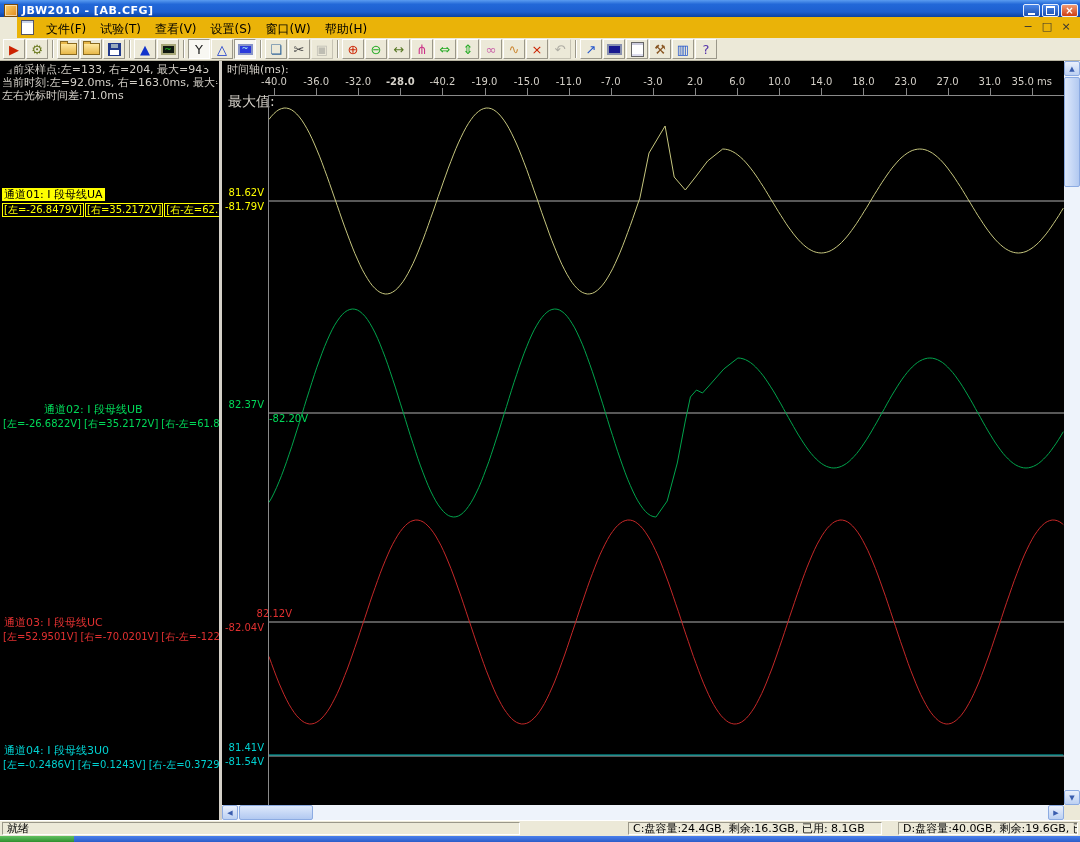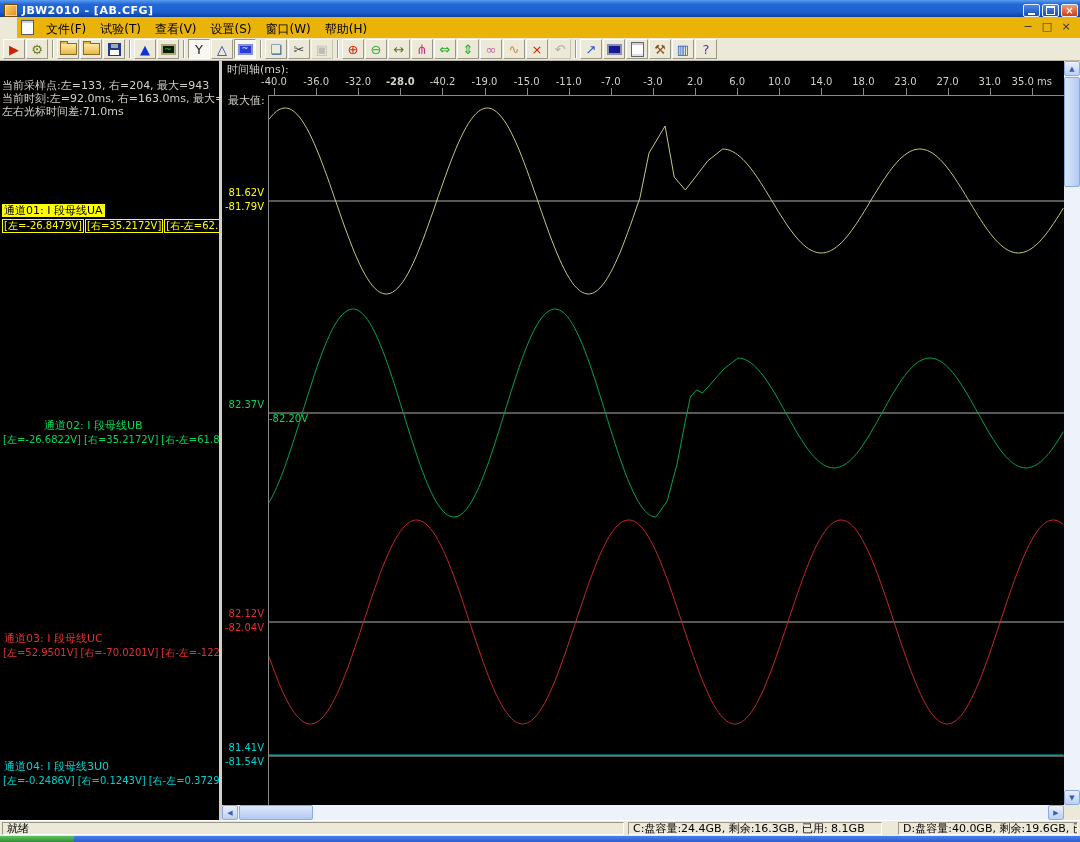--- a/index.html
+++ b/index.html
@@ -37,31 +37,31 @@
   .k-floppy:before{content:"";position:absolute;left:2px;bottom:1px;width:9px;height:5px;background:#fff;}
   .k-floppy:after{content:"";position:absolute;left:3px;top:1px;width:7px;height:4px;background:#9ab;}
   .k-monitor-green{width:15px;height:11px;background:#101810;border:2px solid #a8a878;box-sizing:border-box;color:#2c2;font-size:9px;line-height:6px;text-align:center;}
   .k-monitor-green:before{content:"~";}
   .k-monitor-blue{width:15px;height:11px;background:#2a3adc;border:2px solid #8894c8;box-sizing:border-box;color:#bfe;font-size:8px;line-height:6px;text-align:center;}
   .k-monitor-blue:before{content:"~";}
   .k-monitor-navy{width:15px;height:11px;background:#181890;border:2px solid #8890b0;box-sizing:border-box;}
   .k-page{width:11px;height:13px;background:#fff;border:1px solid #666;box-shadow:inset 0 2px 0 #ccd, inset 0 -2px 0 #dde;}
   
   .main{position:absolute;left:0;top:61px;right:0;height:759px;background:#000;}
-  .left-panel{position:absolute;left:0;top:16px;width:219px;height:100%;background:#000;overflow:hidden;}
+  .left-panel{position:absolute;left:0;top:0;width:219px;height:100%;background:#000;overflow:hidden;border-radius:32px;}
   .divider{position:absolute;left:219px;top:0;width:3px;height:100%;background:#d4d0c8;}
   .chart-panel{position:absolute;left:222px;top:0;right:0;height:100%;background:#000;overflow:hidden;}
   #info-lines{position:absolute;left:2px;top:2px;}
   .info-line{font-size:11px;color:#d4d0c8;line-height:13px;white-space:nowrap;}
   .ch{position:absolute;left:2px;white-space:nowrap;}
   .ch-title{font-size:11px;display:inline-block;padding:0 2px;line-height:13px;}
   .ch-vals{font-size:10px;line-height:12px;margin-top:1px;}
   .ch-vals span{padding:0 1px;margin-right:1px;display:inline-block;}
   .axis-title{position:absolute;left:5px;top:1px;font-size:11px;color:#d4d0c8;}
-  .maxval-label{position:absolute;left:6px;top:32px;font-size:11px;color:#d4d0c8;}
+  .maxval-label{position:absolute;left:6px;top:32px;font-size:14px;color:#d4d0c8;}
   .tick-label{position:absolute;top:15px;width:46px;text-align:center;font-size:10px;color:#d4d0c8;white-space:nowrap;}
   .tick-mark{position:absolute;top:27px;width:1px;height:7px;background:#8a8a8a;}
   .y-label{position:absolute;left:0;width:42px;text-align:right;font-size:10px;line-height:12px;}
   .plot{position:absolute;left:46px;top:34px;right:16px;bottom:15px;border-left:1px solid #8a8a8a;border-top:1px solid #8a8a8a;
         overflow:hidden;box-sizing:content-box;}
   #wave-svg{display:block;width:796px;height:710px;}
   
   .hscroll{position:absolute;left:0;right:16px;bottom:0;height:15px;background:#eef3fb;}
   .vscroll{position:absolute;right:0;top:0;bottom:15px;width:16px;background:#eef3fb;}
   .sb-arrow{position:absolute;width:16px;height:15px;background:linear-gradient(180deg,#eaf0fc,#bcd0f2);border:1px solid #8cabe2;
@@ -72,21 +72,21 @@
   .vscroll .down{bottom:0;left:0;}
   .h-thumb{position:absolute;left:17px;top:0;width:74px;height:15px;background:linear-gradient(180deg,#dde8fb,#b2c9f1);
            border:1px solid #8cabe2;border-radius:2px;box-sizing:border-box;}
   .v-thumb{position:absolute;top:16px;left:0;width:16px;height:110px;background:linear-gradient(90deg,#dde8fb,#b2c9f1);
            border:1px solid #8cabe2;border-radius:2px;box-sizing:border-box;}
   .sb-corner{position:absolute;right:0;bottom:0;width:16px;height:15px;background:#ece9d8;}
   
   .statusbar{position:absolute;left:0;right:0;top:820px;height:16px;background:#ece9d8;border-top:1px solid #fff;box-sizing:border-box;}
   .sb-panel{position:absolute;top:1px;height:13px;border:1px solid;border-color:#9a9789 #fff #fff #9a9789;font-size:11px;
             line-height:12px;padding-left:4px;color:#000;overflow:hidden;white-space:nowrap;box-sizing:border-box;}
-  .sb-ready{left:2px;width:622px;}
+  .sb-ready{left:2px;width:518px;}
   .sb-c{left:628px;width:254px;}
   .sb-d{left:898px;width:180px;}
   
   .taskbar{position:absolute;left:0;right:0;top:836px;height:6px;}
   .task-start{position:absolute;left:0;top:0;width:74px;height:6px;background:linear-gradient(180deg,#62c162,#2e8f2e);}
   .task-rest{position:absolute;left:74px;right:0;top:0;height:6px;background:linear-gradient(180deg,#4a80ec,#2b5cc8);}
 </style>
 </head>
 <body>
 
@@ -222,21 +222,21 @@
           <span class="tick-mark" style="left: 767.7px;"></span>
           <span class="tick-label" style="left: 786.8px;">35.0 ms</span>
           <span class="tick-mark" style="left: 809.8px;"></span>
         </div>
       <div class="maxval-label">最大值:</div>
       <div id="ylabels">
           <div class="y-label" style="top: 126px; color: rgb(255, 255, 0);">81.62V</div>
           <div class="y-label" style="top: 140px; color: rgb(255, 255, 0);">-81.79V</div>
           <div class="y-label" style="top: 338px; color: rgb(0, 216, 88);">82.37V</div>
           <div class="y-label" style="top: 352px; color: rgb(0, 216, 88); padding-left: 44px;">-82.20V</div>
-          <div class="y-label" style="top: 547px; color: rgb(224, 48, 48);">82.12V</div>
+          <div class="y-label" style="top: 547px; color: rgb(224, 48, 48); padding-left: 28px;">82.12V</div>
           <div class="y-label" style="top: 561px; color: rgb(224, 48, 48);">-82.04V</div>
           <div class="y-label" style="top: 681px; color: rgb(0, 208, 208);">81.41V</div>
           <div class="y-label" style="top: 695px; color: rgb(0, 208, 208);">-81.54V</div>
         </div>
       <div class="plot">
         <svg id="wave-svg" viewBox="0 0 796 710">
             <line x1="0" x2="796" y1="105" y2="105" stroke="#b0b0b0" stroke-width="1"></line>
             <line x1="0" x2="796" y1="317" y2="317" stroke="#b0b0b0" stroke-width="1"></line>
             <line x1="0" x2="796" y1="526" y2="526" stroke="#b0b0b0" stroke-width="1"></line>
             <line x1="0" x2="796" y1="660" y2="660" stroke="#b0b0b0" stroke-width="1"></line>

